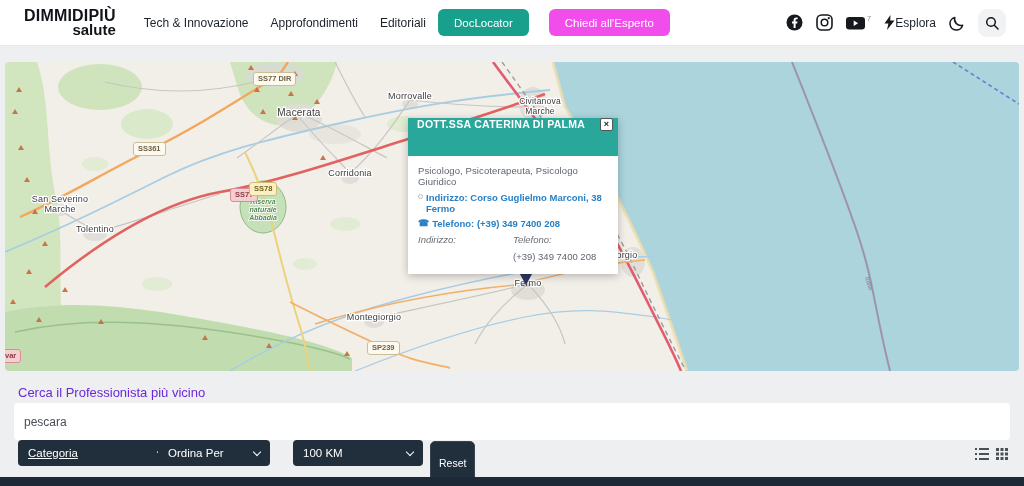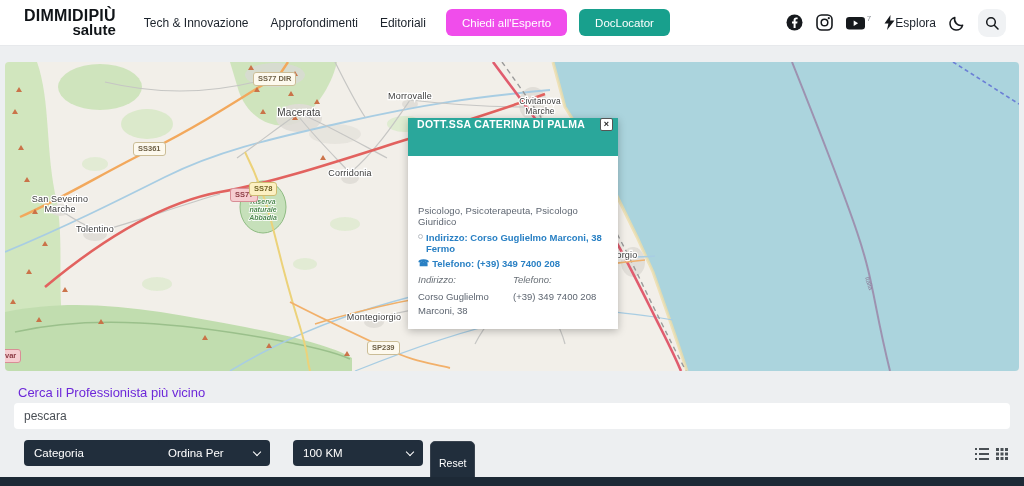--- a/index.html
+++ b/index.html
@@ -59,33 +59,33 @@
            background:#ffffff; box-shadow:0 2px 8px rgba(0,0,0,.25); z-index:4; }
   .popup-tail { position:absolute; left:497px; top:175px; width:0; height:0; z-index:4;
                 border-left:11px solid transparent; border-right:11px solid transparent;
                 border-top:12px solid #ffffff; }
   .popup-hd { height:38px; display:flex; align-items:flex-start;
               padding:0 5px 0 9px; }
   .popup-hd .t { color:#fff; font-size:10.5px; font-weight:700; letter-spacing:.3px; flex:1; }
   .popup-close { width:13px; height:13px; background:#fff; border:1px solid #555;
                  color:#222; font-size:9px; font-weight:700; line-height:11px;
                  text-align:center; cursor:pointer; border-radius:2px; }
-  .popup-bd { padding:9px 10px 10px 10px; font-size:9.5px; color:#5d6570;margin-top:40px; }
+  .popup-bd { padding:9px 10px 10px 10px; font-size:9.5px; color:#5d6570; }
   .popup-bd .profs { margin-bottom:5px; letter-spacing:.1px; }
   .plink { font-weight:700; margin-bottom:4px; display:flex; align-items:flex-start; gap:3px; cursor:pointer; }
   .pin-dot { width:5px; height:5px; border:1.5px solid #b9bec4; border-radius:50%;
              margin-top:2px; flex:none; }
   .phone-g { font-size:9px; }
   .pcols { display:flex; margin-top:3px; }
   .pcol { width:50%; line-height:1.55; }
   .pcol .lab { font-style:italic; color:#6a7178; margin-bottom:2px; }
 
   
   .panel-label { position:absolute; left:18px; top:385px; font-size:13px; color:#6d28d9; }
-  .panel-input { position:absolute; left:14px; top:403px; width:996px; height:26px;
+  .panel-input { position:absolute; left:14px; top:403px; width:996px; height:37px;
                  background:#fff; border:none; border-radius:4px; padding:0 10px;
                  font-size:12px; color:#4a4f55; font-family:"Liberation Sans",sans-serif; }
   .dd { position:absolute; top:440px; height:26px; border-radius:4px;
         display:flex; align-items:center; justify-content:space-between;
         padding:0 10px; color:#fff; font-size:11.5px; cursor:pointer; }
   .chev { width:6px; height:6px; border-right:1.5px solid #fff; border-bottom:1.5px solid #fff;
           transform:rotate(45deg); margin-top:-3px; }
   .reset-btn { position:absolute; left:430px; top:441px; height:43px; padding:0 8px;
                border-radius:5px; color:#fff; font-size:10.5px; border:1px solid #39434f;
                font-family:"Liberation Sans",sans-serif; cursor:pointer; }
@@ -99,22 +99,22 @@
 <div class="header">
   <div class="logo">
     <div class="l1">DIMMIDIPIÙ</div>
     <div class="l2">salute</div>
   </div>
   <div class="nav">
     <div class="item">Tech &amp; Innovazione</div>
     <div class="item">Approfondimenti</div>
     <div class="item">Editoriali</div>
   </div>
+  <button class="cta teal" style="background:#18a08d;">DocLocator</button>
   <button class="cta pink" style="background:#f04deb;">Chiedi all'Esperto</button>
-  <button class="cta teal" style="background:#18a08d;">DocLocator</button>
   <div class="hright">
     <div class="hicon">
       <svg width="17" height="17" viewBox="0 0 17 17">
           <circle cx="8.5" cy="8.5" r="8" fill="#16191d"></circle>
           <path d="M9.6 14v-4.6h1.6l.3-1.9H9.6V6.3c0-.6.2-1 1-1h1V3.6c-.3 0-.8-.1-1.5-.1-1.5 0-2.5.9-2.5 2.6v1.4H6v1.9h1.6V14z" fill="#fff"></path>
         </svg>
     </div>
     <div class="hicon">
       <svg width="17" height="17" viewBox="0 0 17 17">
           <rect x="1" y="1" width="15" height="15" rx="4.5" fill="none" stroke="#16191d" stroke-width="1.6"></rect>
@@ -276,35 +276,34 @@
         <span class="pin-dot"></span>
         <span>Indirizzo: Corso Guglielmo Marconi, 38 Fermo</span>
       </div>
       <div class="plink" style="color:#2980c4;">
         <span class="phone-g">☎</span>
         <span>Telefono: (+39) 349 7400 208</span>
       </div>
       <div class="pcols">
         <div class="pcol">
           <div class="lab">Indirizzo:</div>
-          <div>Corso Guglielmo Marconi, 38</div>
         </div>
         <div class="pcol">
           <div class="lab">Telefono:</div>
           <div>(+39) 349 7400 208</div>
         </div>
       </div>
     </div>
   </div>
 </div>
 
 <div class="panel-label">Cerca il Professionista più vicino</div>
 <input class="panel-input" type="text" value="pescara" style="">
 
-<div class="dd" style="left:24px; width:156px; background:#212e3c;">
+<div class="dd" style="left:18px; width:156px; background:#212e3c;text-decoration:underline;">
   <span>Categoria</span>
   <span class="chev"></span>
 </div>
 <div class="dd" style="left:158px; width:112px; background:#212e3c;">
   <span>Ordina Per</span>
   <span class="chev"></span>
 </div>
 <div class="dd" style="left:293px; width:130px; background:#212e3c;">
   <span>100 KM</span>
   <span class="chev"></span>

